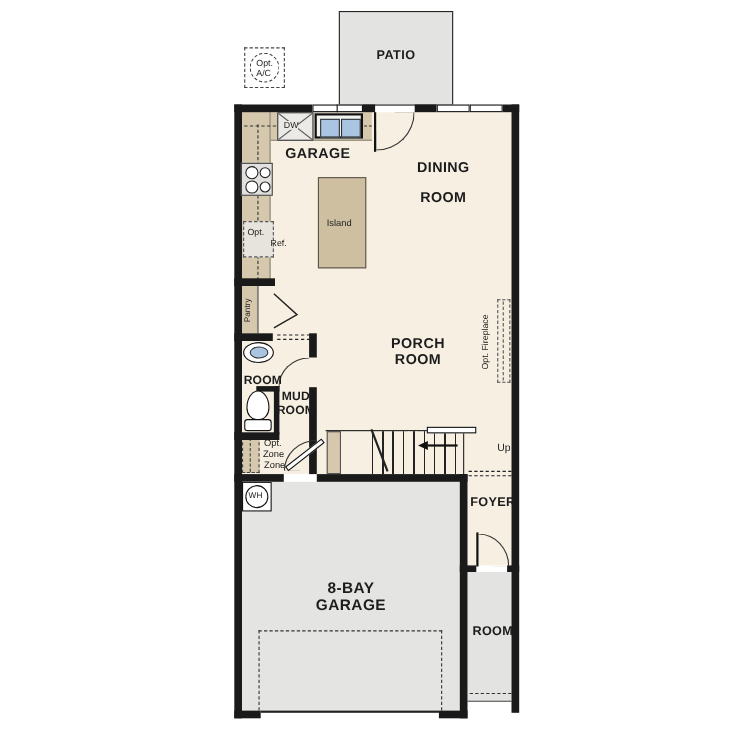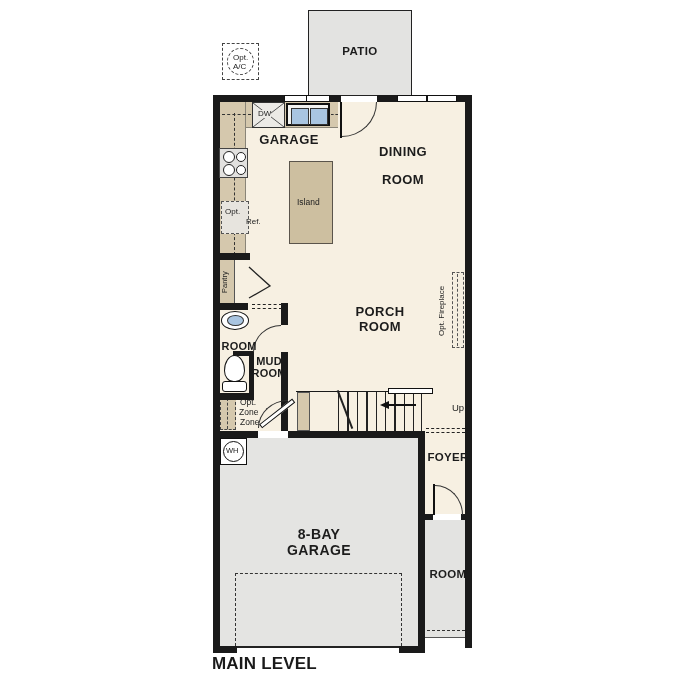--- a/index.html
+++ b/index.html
@@ -156,15 +156,14 @@
   <div class="lbl" style="left:380px;top:305px;font-size:13px;letter-spacing:0.4px;">PORCH</div>
   <div class="lbl" style="left:380px;top:320px;font-size:13px;letter-spacing:0.4px;">ROOM</div>
   <div class="lbl" style="left:239px;top:341px;font-size:11px;letter-spacing:0.2px;">ROOM</div>
   <div class="lbl" style="left:269px;top:356px;font-size:11px;letter-spacing:0.2px;">MUD</div>
   <div class="lbl" style="left:269px;top:368px;font-size:11px;letter-spacing:0.2px;">ROOM</div>
   <div class="lbl" style="left:448px;top:452px;font-size:11.5px;letter-spacing:0.3px;">FOYER</div>
   <div class="lbl" style="left:319px;top:527px;font-size:14px;letter-spacing:0.4px;">8-BAY</div>
   <div class="lbl" style="left:319px;top:543px;font-size:14px;letter-spacing:0.4px;">GARAGE</div>
   <div class="lbl" style="left:448px;top:569px;font-size:11.5px;letter-spacing:0.3px;">ROOM</div>
 
-  <div class="abs" style="left:212px;top:654px;font-size:17px;font-weight:bold;color:#1a1a1a;letter-spacing:0.2px;">MAIN LEVEL</div>
 
 </div>
 
 </body></html>

